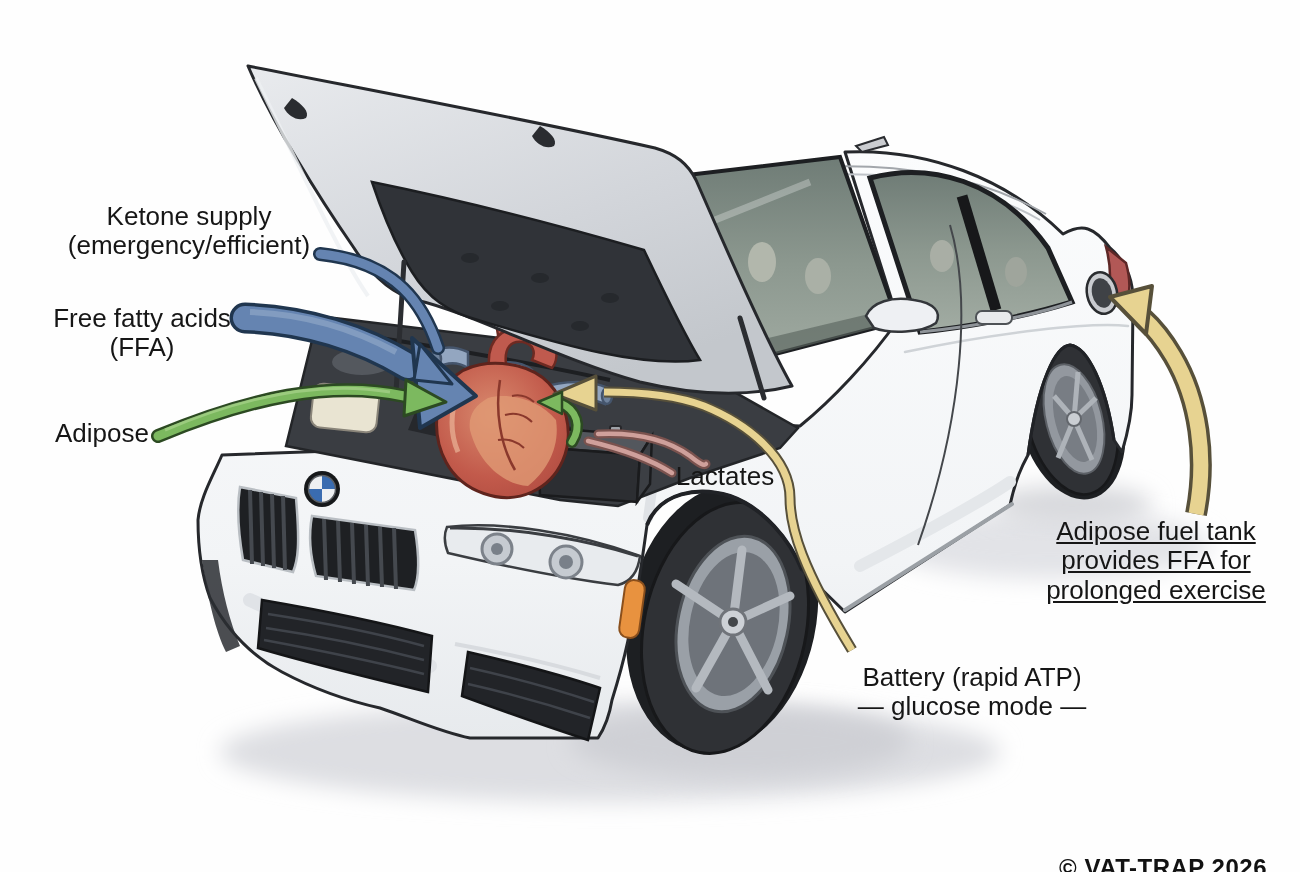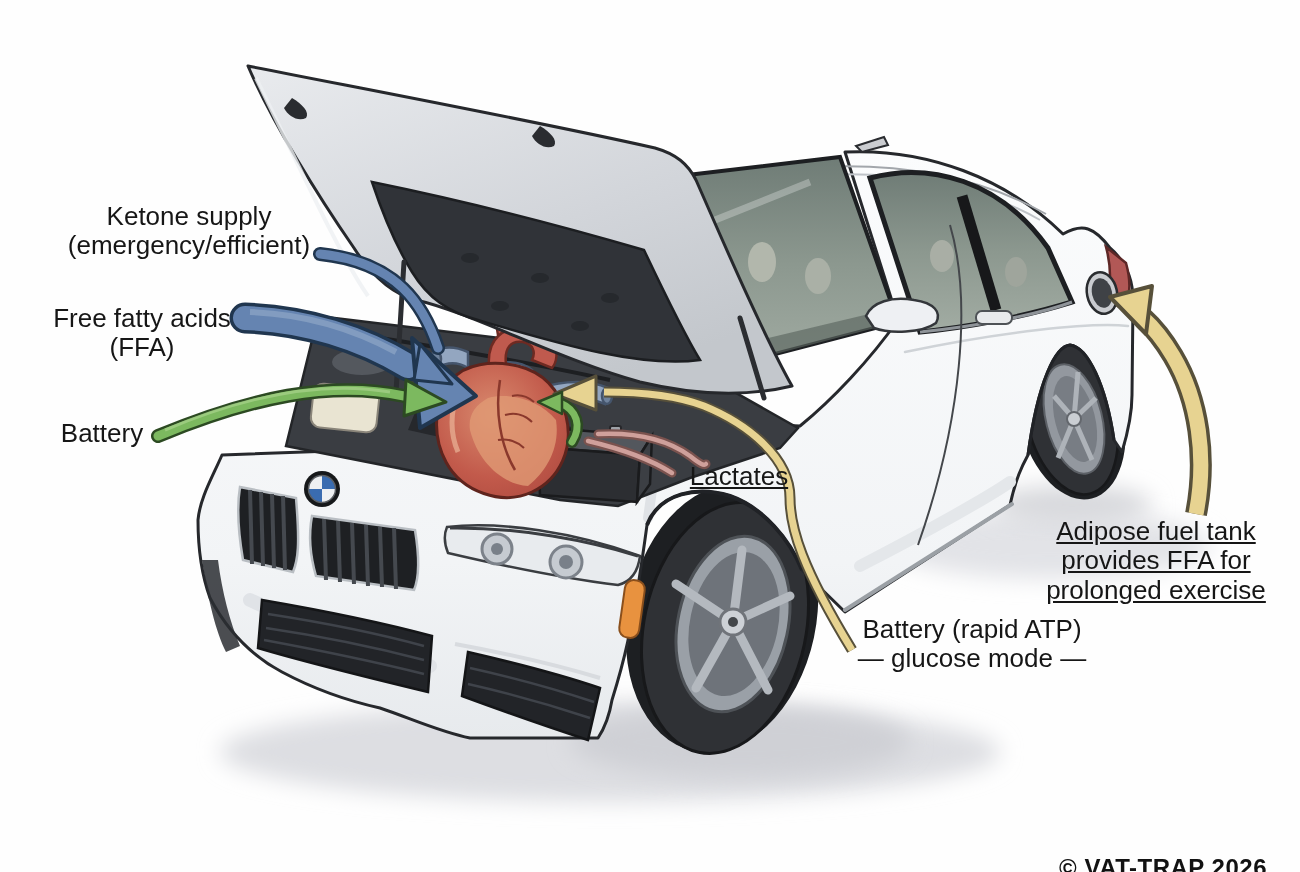--- a/index.html
+++ b/index.html
@@ -308,22 +308,22 @@
     <path d="M 1196,514 C 1207,458 1199,400 1173,356 C 1163,339 1153,327 1143,318" stroke-width="22" stroke="#57503a"></path>
     <path d="M 1196,514 C 1207,458 1199,400 1173,356 C 1163,339 1153,327 1143,318" stroke-width="15" stroke="#e7d391"></path>
     <polygon points="1152,286 1110,297 1146,334" stroke="#57503a" stroke-width="4" stroke-linejoin="round" fill="#e7d391"></polygon>
   </g>
 </svg>
 
 <div class="lbl" style="left:41px;top:304px;width:202px;">Free fatty acids
 (FFA)</div>
 <div class="lbl" style="left:58px;top:202px;width:262px;">Ketone supply
 (emergency/efficient)</div>
-<div class="lbl" style="left:32px;top:419px;width:140px;">Battery</div>
-<div class="lbl" style="left:668px;top:462px;width:142px;text-decoration:underline;">Lactates</div>
+<div class="lbl" style="left:32px;top:419px;width:140px;">Adipose</div>
+<div class="lbl" style="left:654px;top:462px;width:142px;">Lactates</div>
 <div class="lbl" style="left:1032px;top:517px;width:248px;text-decoration:underline;">Adipose fuel tank
 provides FFA for
 prolonged exercise</div>
-<div class="lbl" style="left:846px;top:615px;width:252px;">Battery (rapid ATP)
+<div class="lbl" style="left:846px;top:663px;width:252px;">Battery (rapid ATP)
 — glucose mode —</div>
 <div class="copyright" style="right:33px;top:831px;margin-top:23px;">© VAT-TRAP 2026</div>
 
 </div>
 
 </body></html>

